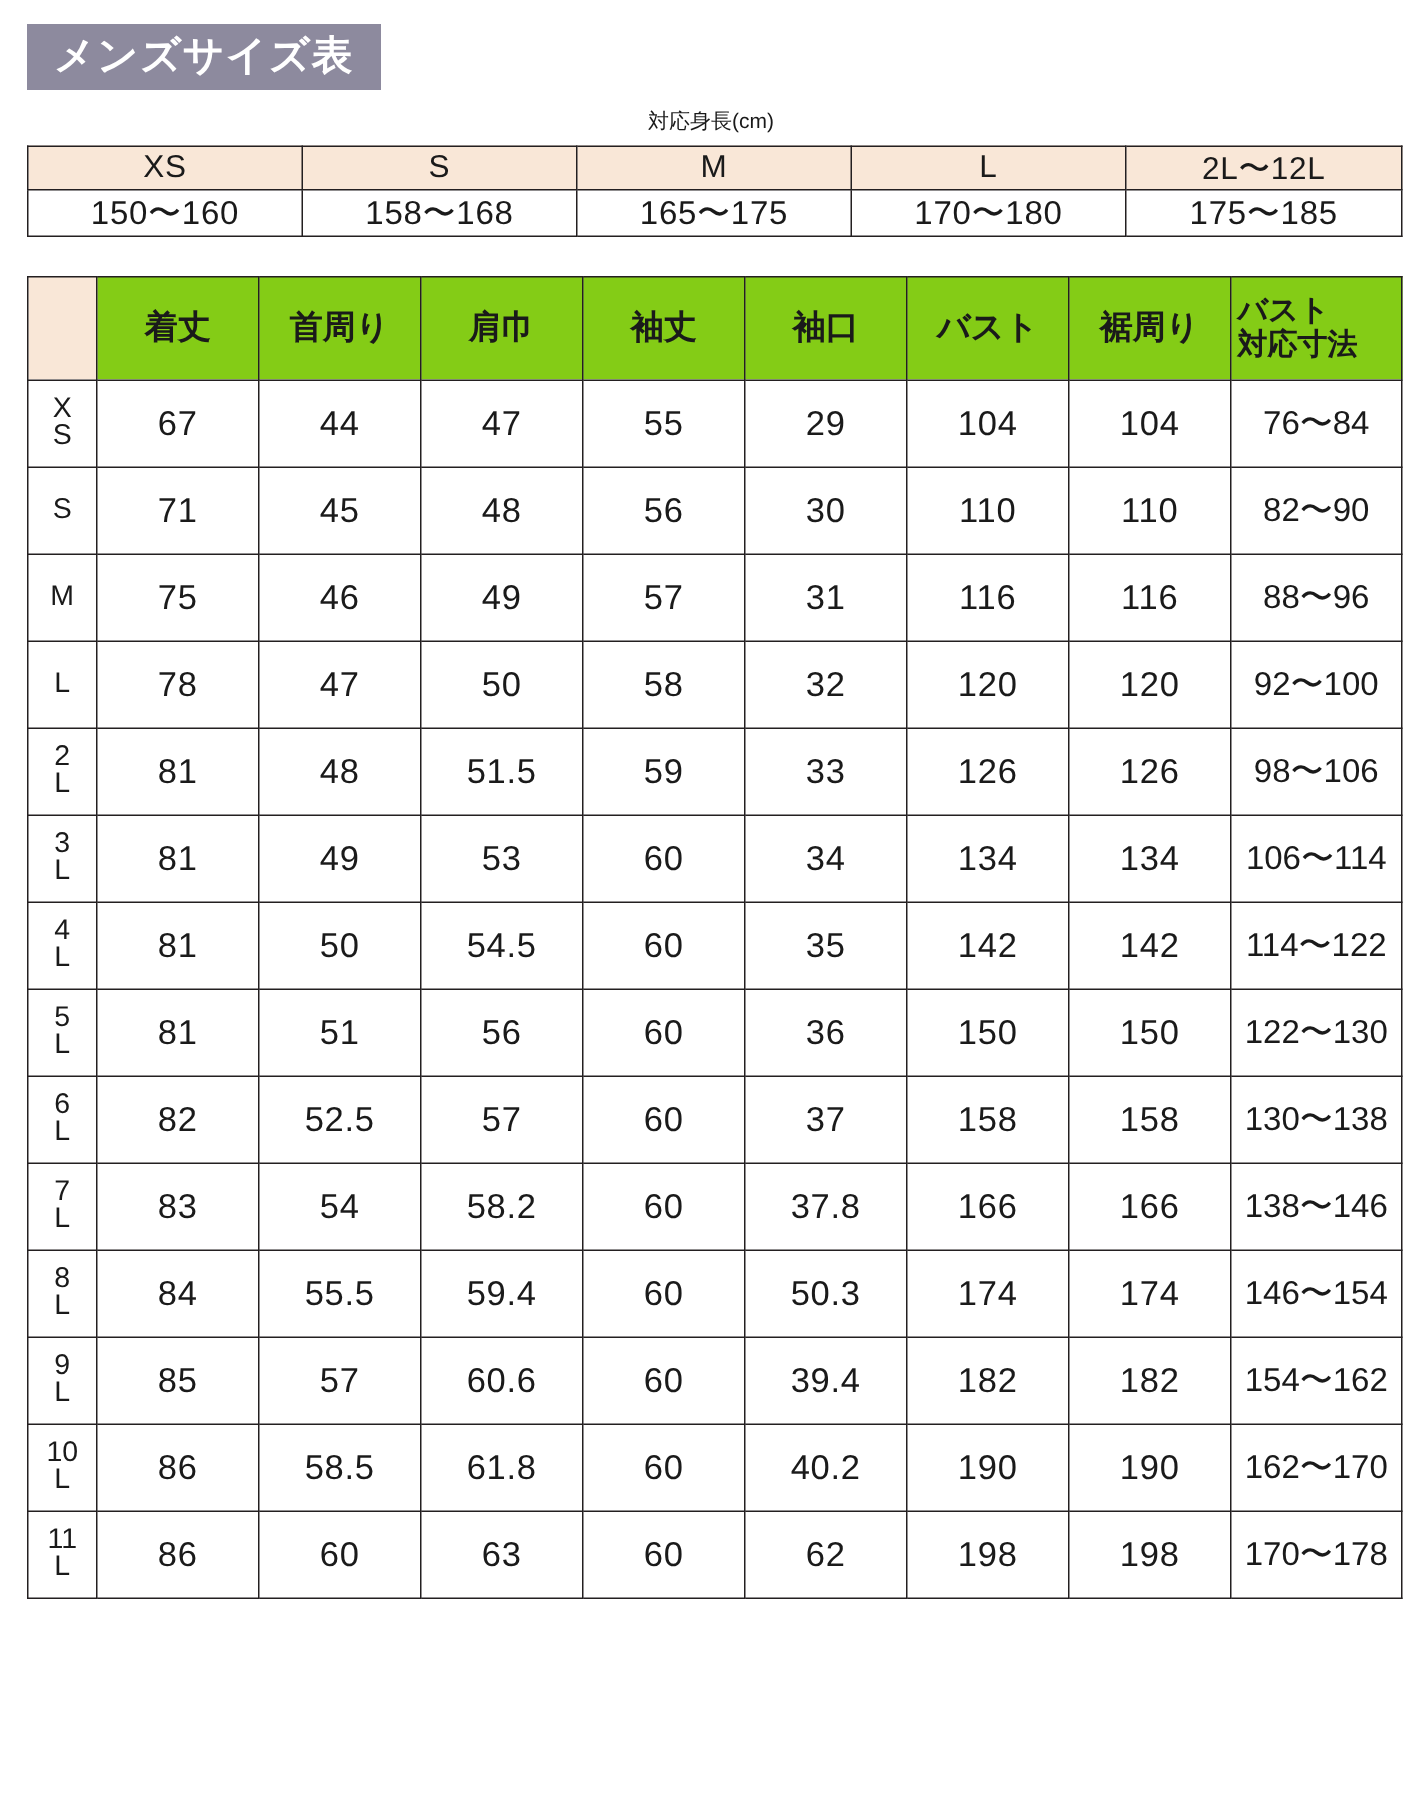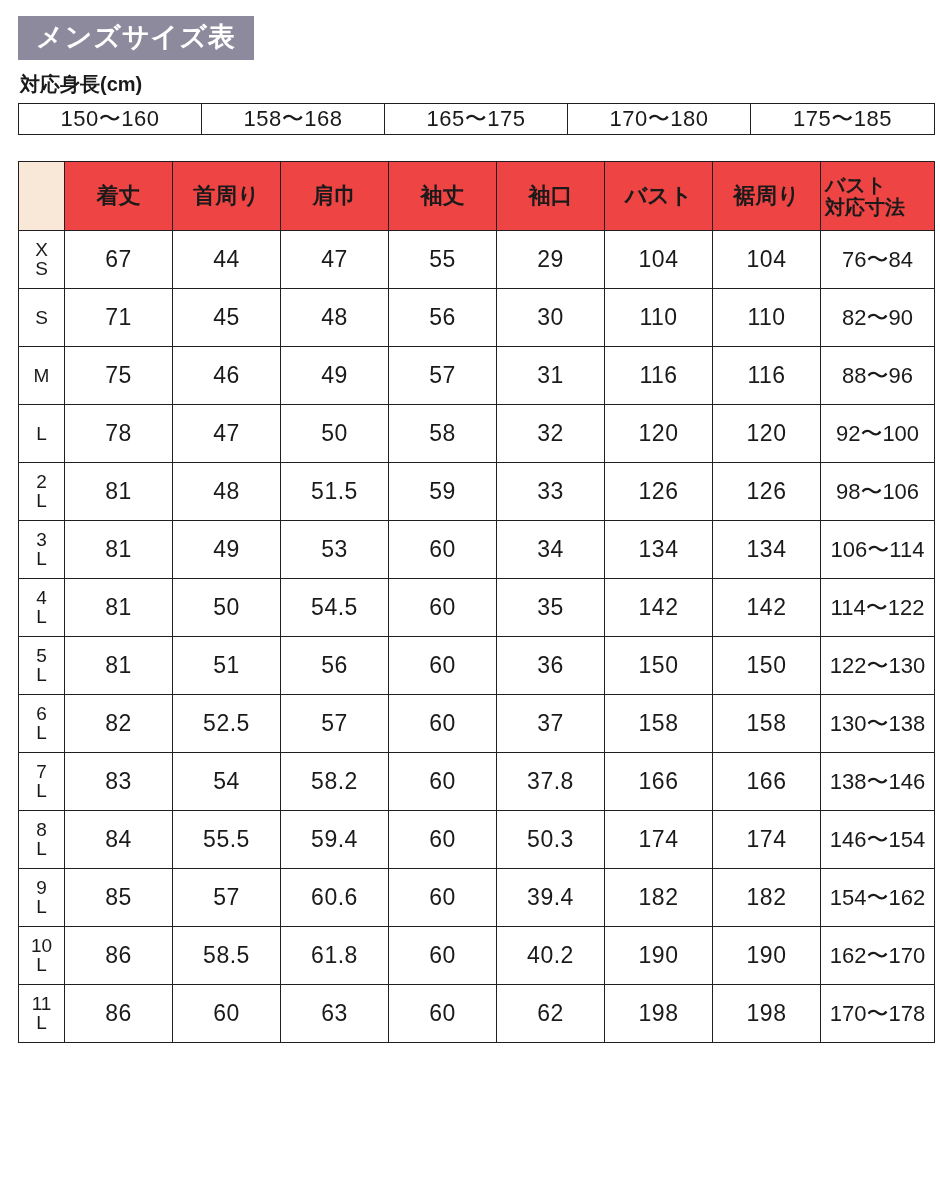--- a/index.html
+++ b/index.html
@@ -31,24 +31,25 @@
     font-weight: bold;
     letter-spacing: 1px;
     padding: 7px 18px 9px 18px;
     line-height: 1.05;
     margin-left: 6px;
   }
 
   
   .sub-heading {
     margin: 13px 0 8px 8px;
-    font-size: 20px;
-    font-weight: bold;
+    font-size: 14px;
+    font-weight: normal;
     letter-spacing: 0px;
     line-height: 1.1;
+    text-align: center;
   }
 
   
   table {
     border-collapse: collapse;
     table-layout: fixed;
   }
   td, th {
     border: 1px solid #231f20;
     text-align: center;
@@ -81,21 +82,21 @@
     margin-left: 6px;
   }
   .measure-table {
     width: 916px;
   }
   .measure-table col.c-size  { width: 46px; }
   .measure-table col.c-data  { width: 108px; }
   .measure-table col.c-last  { width: 114px; }
 
   .measure-table thead td {
-    background: #ef4444;
+    background: #84cc16;
     height: 68px;
     font-size: 22px;
     font-weight: bold;
     letter-spacing: 0px;
     line-height: 1.12;
   }
   .measure-table thead td.corner {
     background: #f9e7d7;
   }
   .measure-table thead td.two-line {
@@ -136,20 +137,27 @@
 
   <table class="height-table">
     <colgroup>
       <col style="width:183px">
         <col style="width:183px">
         <col style="width:183px">
         <col style="width:183px">
         <col style="width:184px">
     </colgroup>
     <tbody>
+      <tr class="head">
+        <td>XS</td>
+        <td>S</td>
+        <td>M</td>
+        <td>L</td>
+        <td>2L〜12L</td>
+      </tr>
       <tr class="vals">
         <td>150〜160</td>
         <td>158〜168</td>
         <td>165〜175</td>
         <td>170〜180</td>
         <td>175〜185</td>
       </tr>
     </tbody>
   </table>
 

